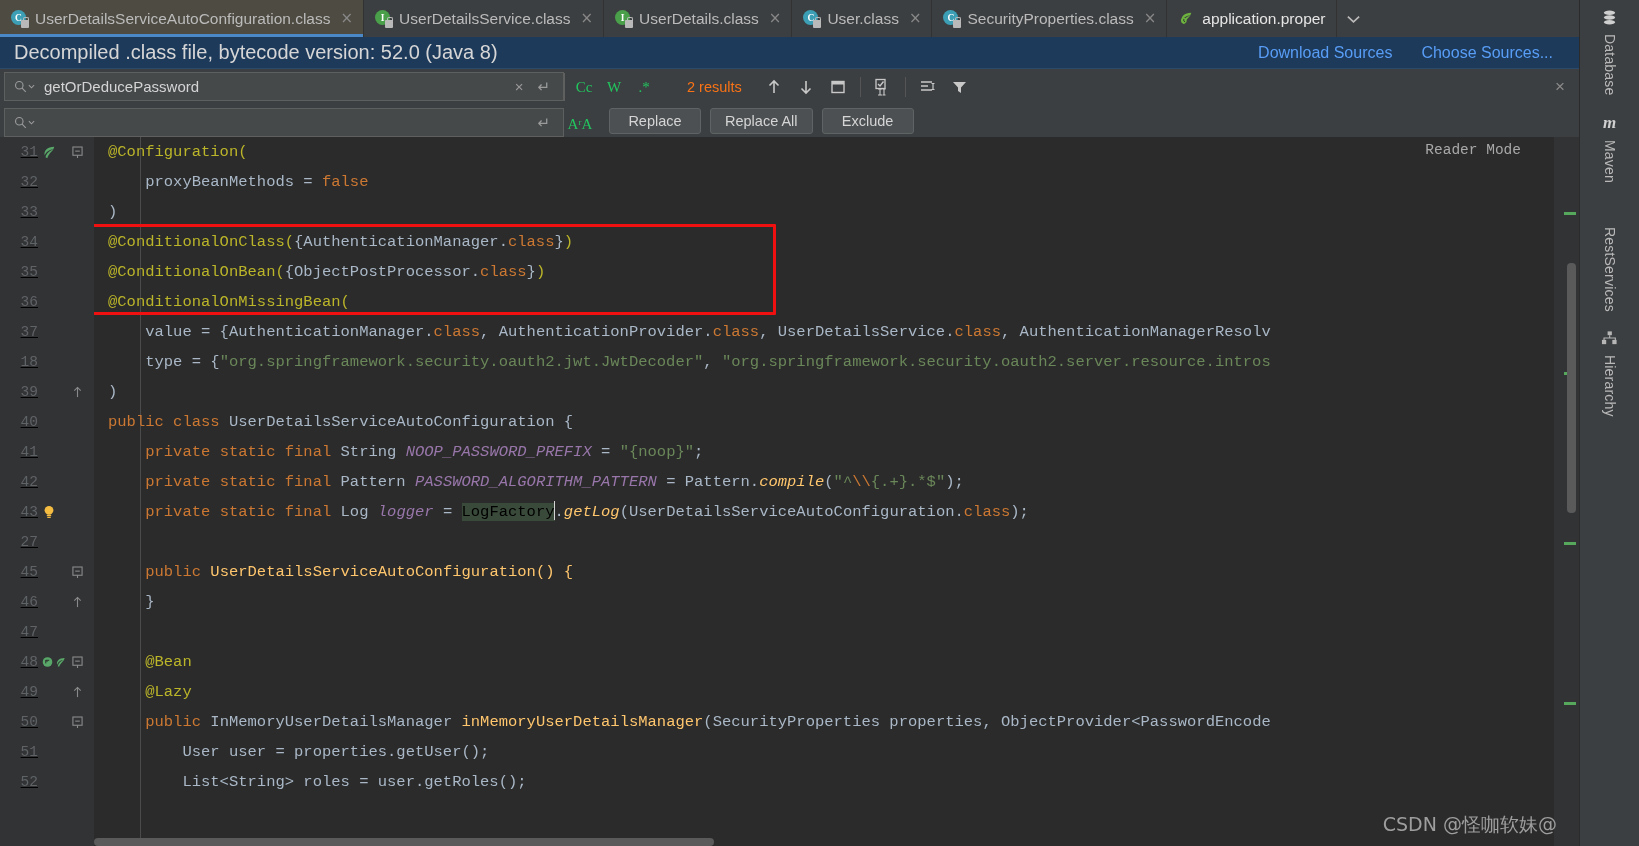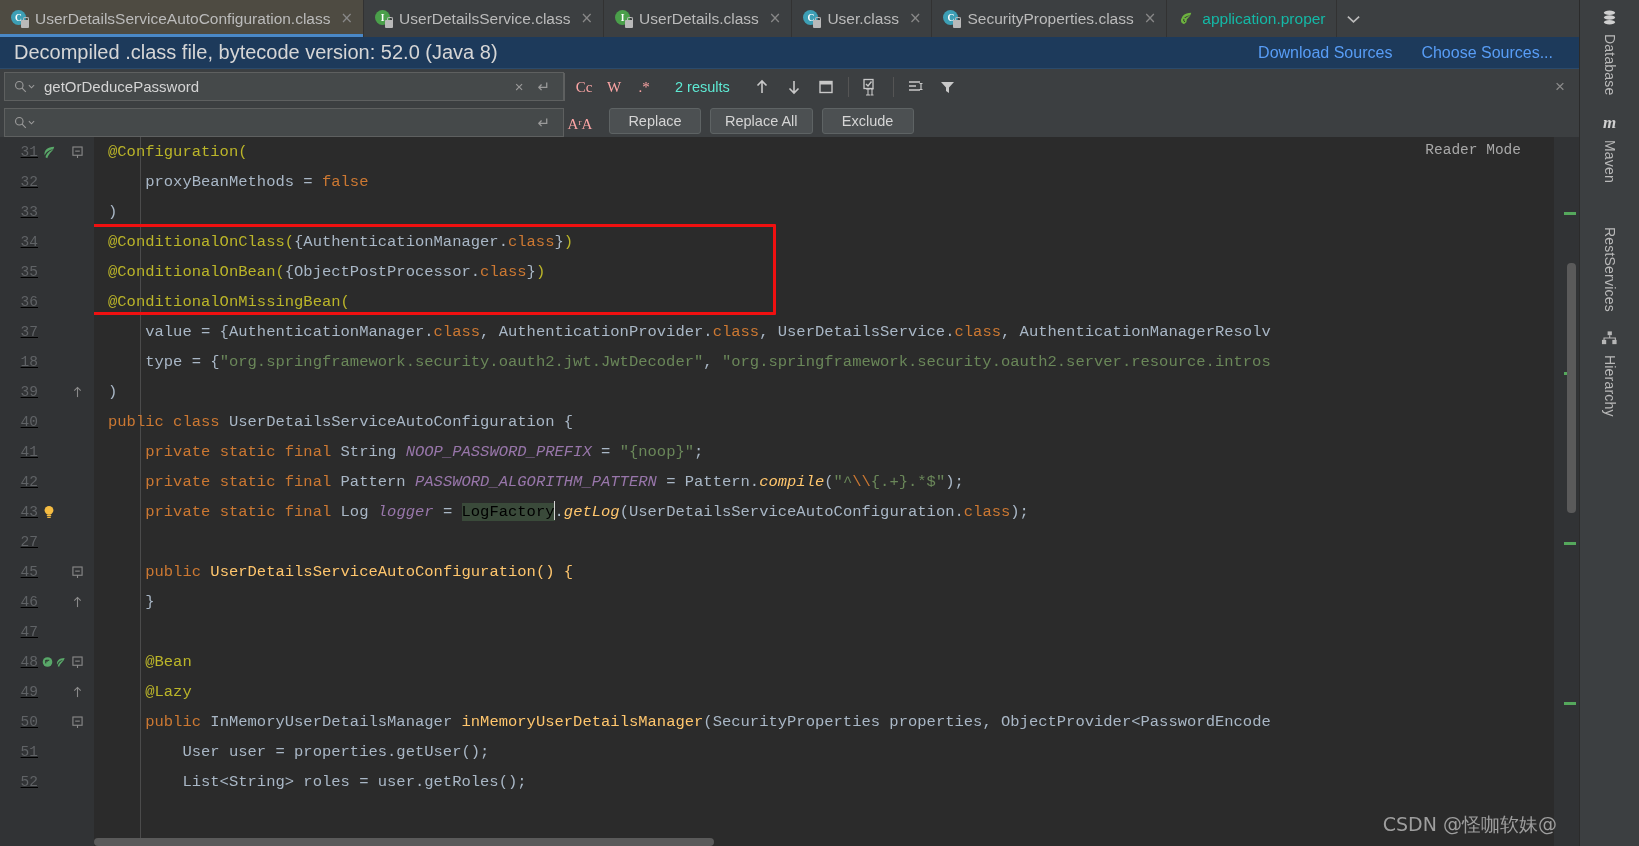--- a/index.html
+++ b/index.html
@@ -21,21 +21,21 @@
     display: flex; align-items: center; gap: 7px;
     padding: 0 10px 0 11px; position: relative; cursor: default;
     border-right: 1px solid #323232;
   }
   .tab.active { background: #4e4b42; }
   .tab.active::after {
     content: ""; position: absolute; left: 0; right: 0; bottom: 0;
     height: 3px; background: #4a88c7;
   }
   .tab-label { font-size: 15.5px; color: #bbbbbb; white-space: nowrap; }
-  .tab.props .tab-label { color: #14b8a6; }
+  .tab.props .tab-label { color: #e5e5e5; }
   .tab-close {
     font-size: 15px; color: #888; line-height: 1; padding-left: 3px;
     font-family: "DejaVu Sans", sans-serif;
   }
   .ficon { position: relative; width: 17px; height: 17px; flex: 0 0 17px; }
   .ficon .disc {
     position: absolute; left: 0; top: 0; width: 15px; height: 15px;
     border-radius: 50%; display: flex; align-items: center; justify-content: center;
     font-size: 9.5px; font-weight: bold; color: #fff;
     font-family: "Liberation Serif", serif;
@@ -83,25 +83,25 @@
   .field-input {
     flex: 1; font-size: 15px; color: #d4d4d4;
     font-family: "Liberation Sans", sans-serif;
     padding-left: 9px; white-space: nowrap; overflow: hidden;
   }
   .field-input.empty { color: #787878; }
   .fieldbtn { color: #9b9b9b; font-size: 15px; padding: 0 7px; cursor: pointer; }
   .fsep { width: 1px; background: #5e6060; margin: 4px 0; }
   .toggles { display: flex; align-items: center; gap: 0; padding-left: 4px; }
   .tg {
-    width: 30px; text-align: center; font-size: 15px; color: #fca5a5; cursor: pointer;
+    width: 30px; text-align: center; font-size: 15px; color: #22c55e; cursor: pointer;
     font-family: "Liberation Serif", serif;
   }
   .results {
-    font-size: 14.5px; color: #5eead4; margin-left: 16px;
+    font-size: 14.5px; color: #f97316; margin-left: 28px;
     display: flex; align-items: center;
   }
   .navbtns { display: flex; align-items: center; gap: 0; margin-left: 16px; }
   .nb { width: 32px; height: 30px; display: flex; align-items: center; justify-content: center; cursor: pointer; }
   .vsep { width: 1px; height: 20px; background: #555; align-self: center; margin: 0 6px; }
   .findclose { margin-left: auto; color: #8b8b8b; font-size: 17px; padding-right: 14px; display:flex; align-items:center; cursor: pointer; }
 
   .replacerow { height: 32px; display: flex; align-items: center; }
   .rbtns { display: flex; gap: 9px; margin-left: 14px; }
   .rbtn {

